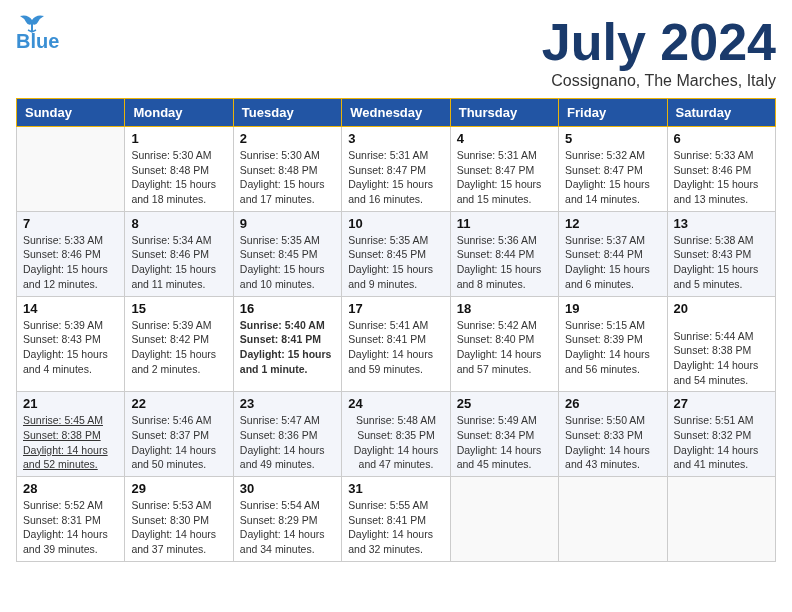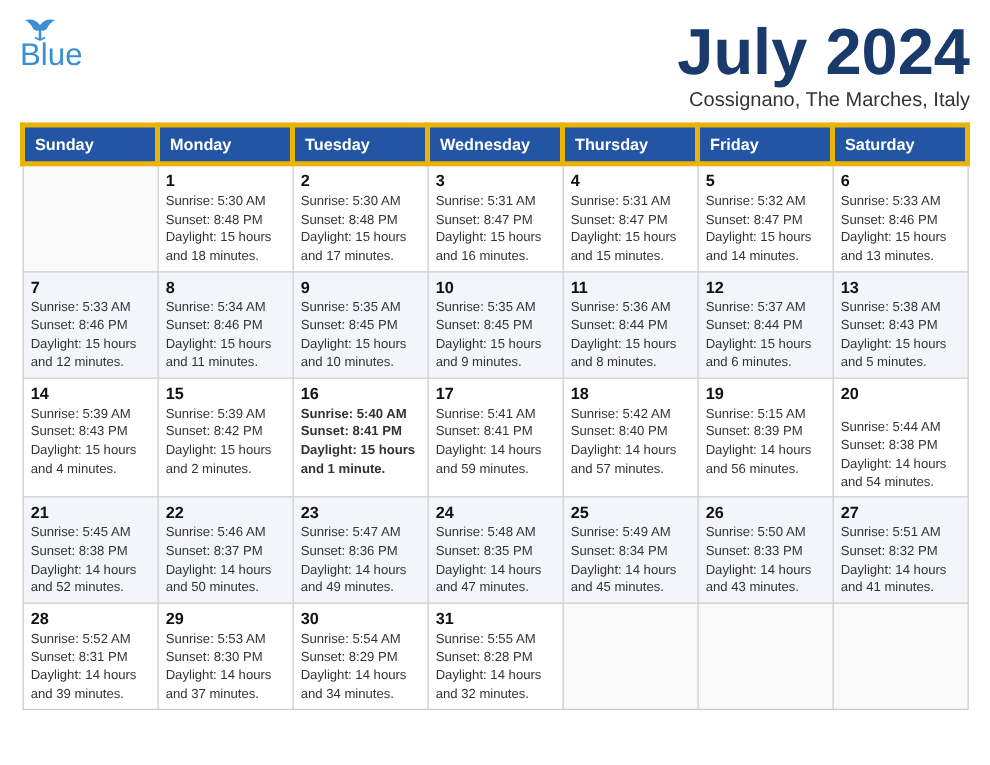--- a/index.html
+++ b/index.html
@@ -40,21 +40,21 @@
       border-collapse: collapse;
       font-size: 11px;
     }
     .calendar-table th {
       background-color: #2255a4;
       color: #fff;
       text-align: left;
       padding: 6px 8px;
       font-size: 13px;
       font-weight: bold;
-      border: 4px solid #eab308;
+      border: 1px solid #eab308;
     }
     .calendar-table td {
       border: 1px solid #ccc;
       vertical-align: top;
       padding: 4px 6px;
       width: 108px;
       min-height: 80px;
       background: #fff;
     }
     .calendar-table td.empty {
@@ -81,21 +81,21 @@
 
 <div class="header-area">
   <div class="logo">
     <div style="display:flex; align-items:center;">
       <svg width="28" height="22" viewBox="0 0 28 22" style="margin-left:2px; margin-top:-4px;">
         <path d="M14 8 Q18 2 26 4 Q22 6 20 10 Q18 14 14 12 Q10 14 8 10 Q6 6 2 4 Q10 2 14 8Z" fill="#3a8fd4"></path>
         <path d="M14 12 L14 20" stroke="#3a8fd4" stroke-width="2" fill="none"></path>
         <path d="M10 18 L14 20 L18 18" stroke="#3a8fd4" stroke-width="1.5" fill="none"></path>
       </svg>
     </div>
-    <span style="font-size:25px; font-weight:normal; color:#3a8fd4; margin-top:-4px;">Blue</span>
+    <span style="font-size:20px; font-weight:bold; color:#3a8fd4; margin-top:-4px;">Blue</span>
   </div>
   <div class="title-area">
     <div class="month-title">July 2024</div>
     <div class="location">Cossignano, The Marches, Italy</div>
   </div>
 </div>
 
 <table class="calendar-table">
   <thead>
     <tr>
@@ -252,42 +252,42 @@
           <span class="day-number">20</span>
           <div class="day-info" style="white-space: pre-line; margin-top: 13px;">Sunrise: 5:44 AM
 Sunset: 8:38 PM
 Daylight: 14 hours
 and 54 minutes.</div>
         </td>
       </tr>
       <tr class="row-alt">
         <td>
           <span class="day-number">21</span>
-          <div class="day-info" style="white-space: pre-line;">Sunrise: 5:45 AM
+          <div class="day-info" style="white-space: pre-line; text-decoration: underline;">Sunrise: 5:45 AM
 Sunset: 8:38 PM
 Daylight: 14 hours
 and 52 minutes.</div>
         </td>
         <td>
           <span class="day-number">22</span>
           <div class="day-info" style="white-space: pre-line;">Sunrise: 5:46 AM
 Sunset: 8:37 PM
 Daylight: 14 hours
 and 50 minutes.</div>
         </td>
         <td>
           <span class="day-number">23</span>
           <div class="day-info" style="white-space: pre-line;">Sunrise: 5:47 AM
 Sunset: 8:36 PM
 Daylight: 14 hours
 and 49 minutes.</div>
         </td>
         <td>
           <span class="day-number">24</span>
-          <div class="day-info" style="white-space: pre-line;">Sunrise: 5:48 AM
+          <div class="day-info" style="white-space: pre-line; text-align: center;">Sunrise: 5:48 AM
 Sunset: 8:35 PM
 Daylight: 14 hours
 and 47 minutes.</div>
         </td>
         <td>
           <span class="day-number">25</span>
           <div class="day-info" style="white-space: pre-line;">Sunrise: 5:49 AM
 Sunset: 8:34 PM
 Daylight: 14 hours
 and 45 minutes.</div>
@@ -325,21 +325,21 @@
         <td>
           <span class="day-number">30</span>
           <div class="day-info" style="white-space: pre-line;">Sunrise: 5:54 AM
 Sunset: 8:29 PM
 Daylight: 14 hours
 and 34 minutes.</div>
         </td>
         <td>
           <span class="day-number">31</span>
           <div class="day-info" style="white-space: pre-line;">Sunrise: 5:55 AM
-Sunset: 8:28 PM
+Sunset: 8:41 PM
 Daylight: 14 hours
 and 32 minutes.</div>
         </td>
         <td class="empty" style="min-height: 80px;"></td>
         <td class="empty" style="min-height: 80px;"></td>
         <td class="empty" style="min-height: 80px;"></td>
       </tr>
     </tbody>
 </table>
 

